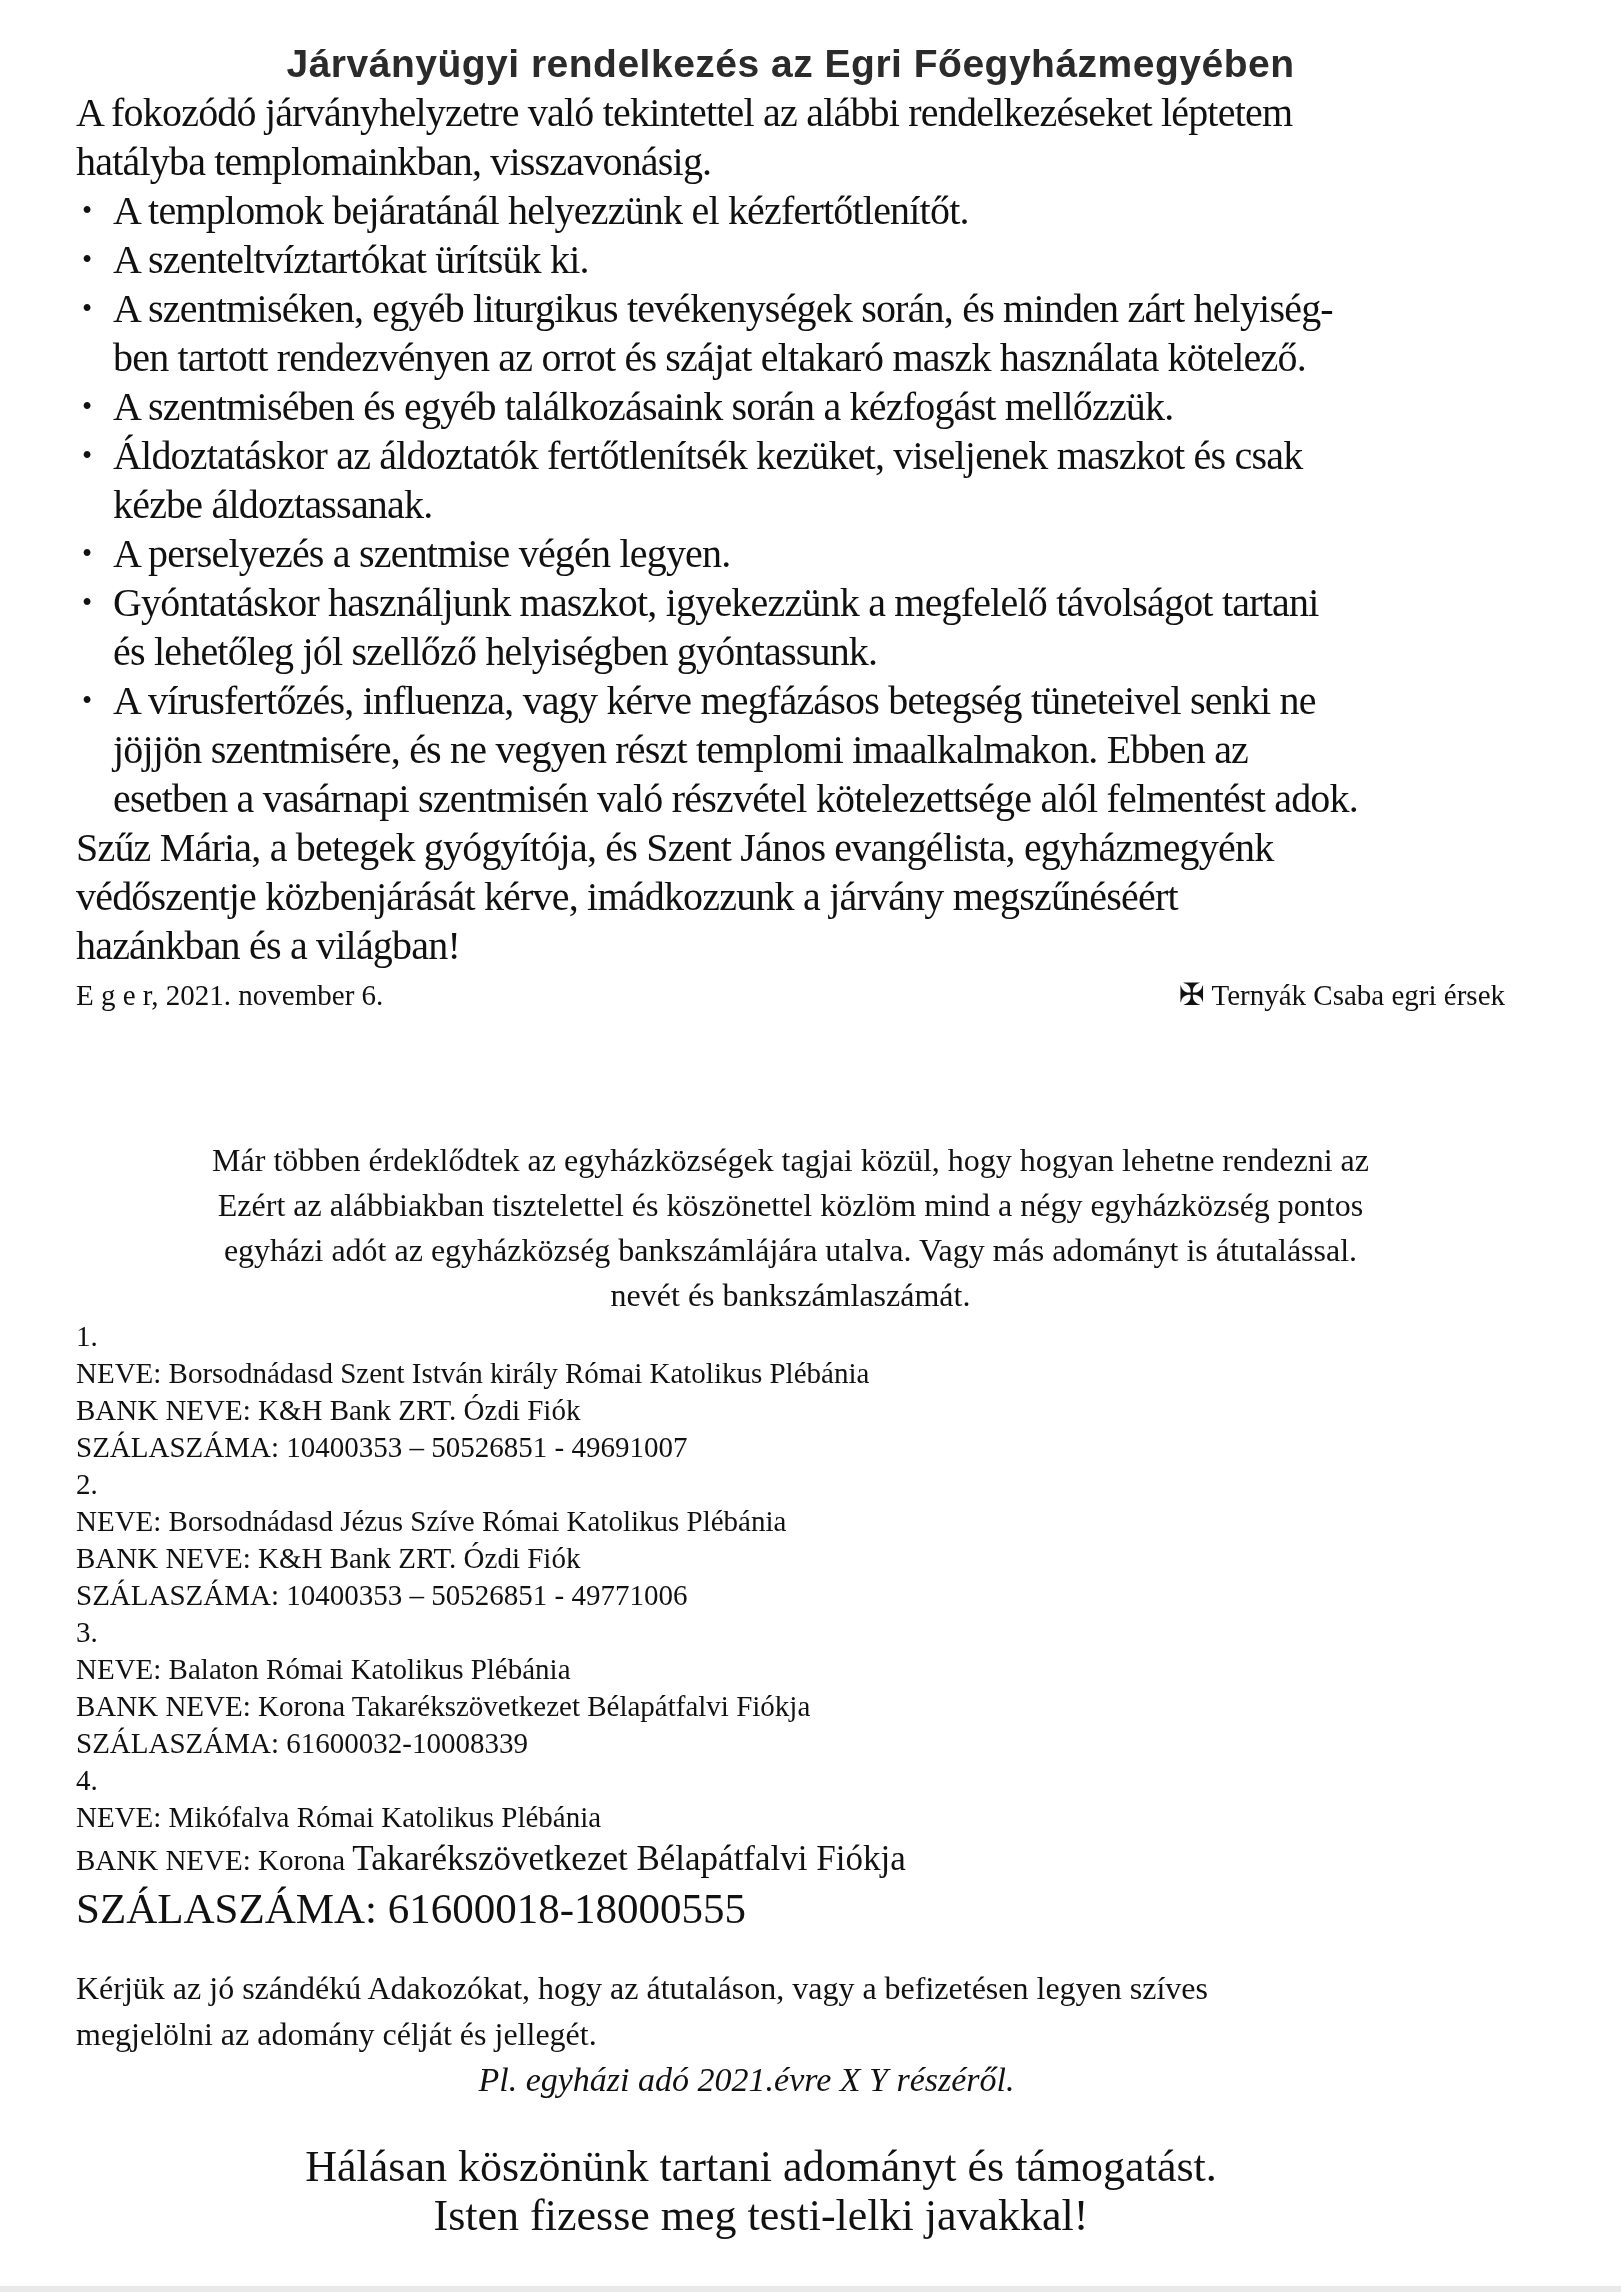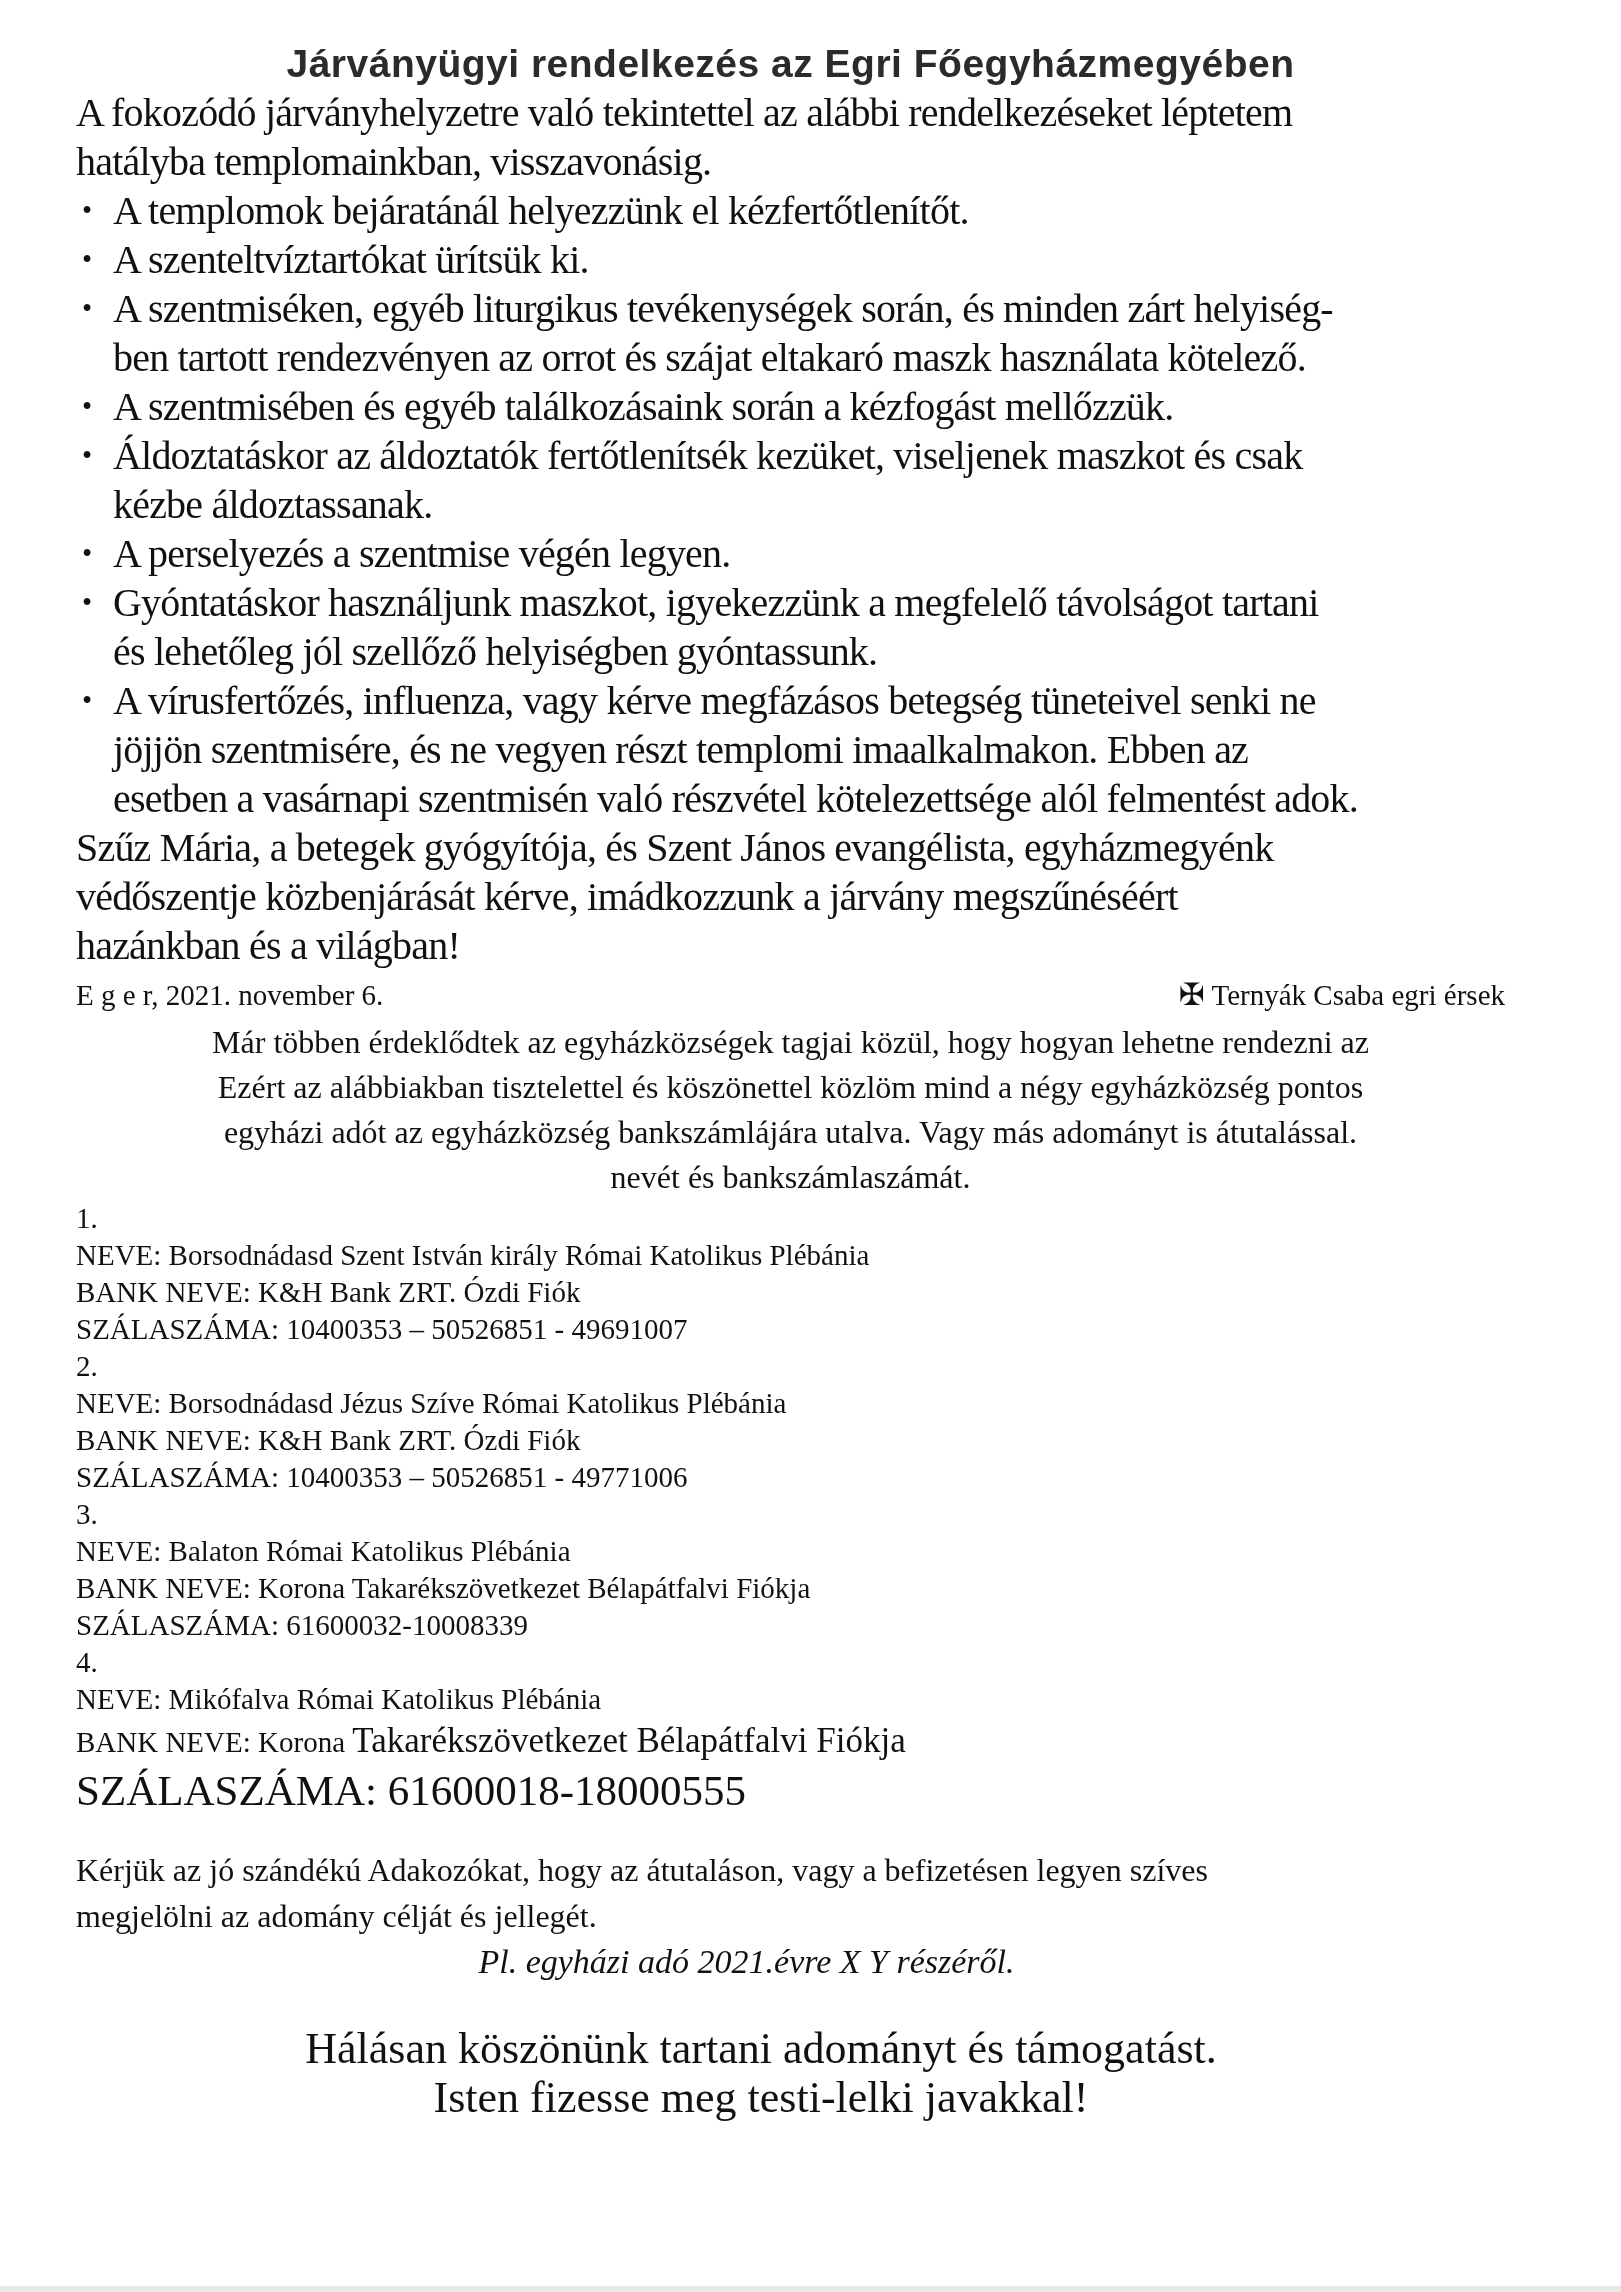--- a/index.html
+++ b/index.html
@@ -41,20 +41,21 @@
   .sig-row{
     display:flex;
     justify-content:space-between;
     align-items:baseline;
     font-size:29px;
     line-height:49px;
     letter-spacing:0;
   }
   .cross{font-size:31px;}
   .notice-intro{
+    margin-top:118px;
     font-size:32px;
     line-height:45px;
     text-align:center;
   }
   .parishes{font-size:29px;line-height:37px;}
   .parish-number{line-height:37px;}
   .p4-bank-big{font-size:35px;}
   .p4-bank{line-height:45px;}
   .p4-account{font-size:43px;line-height:51px;}
   .request{

